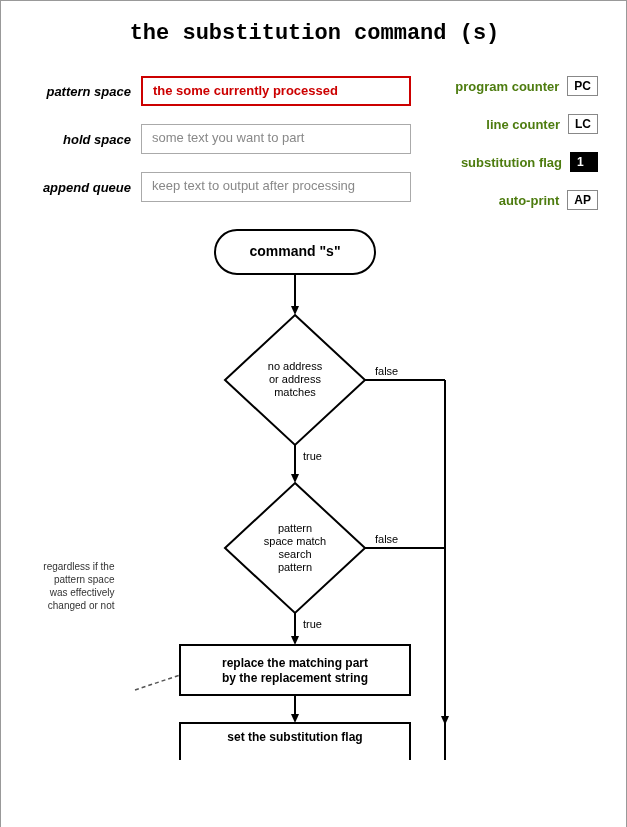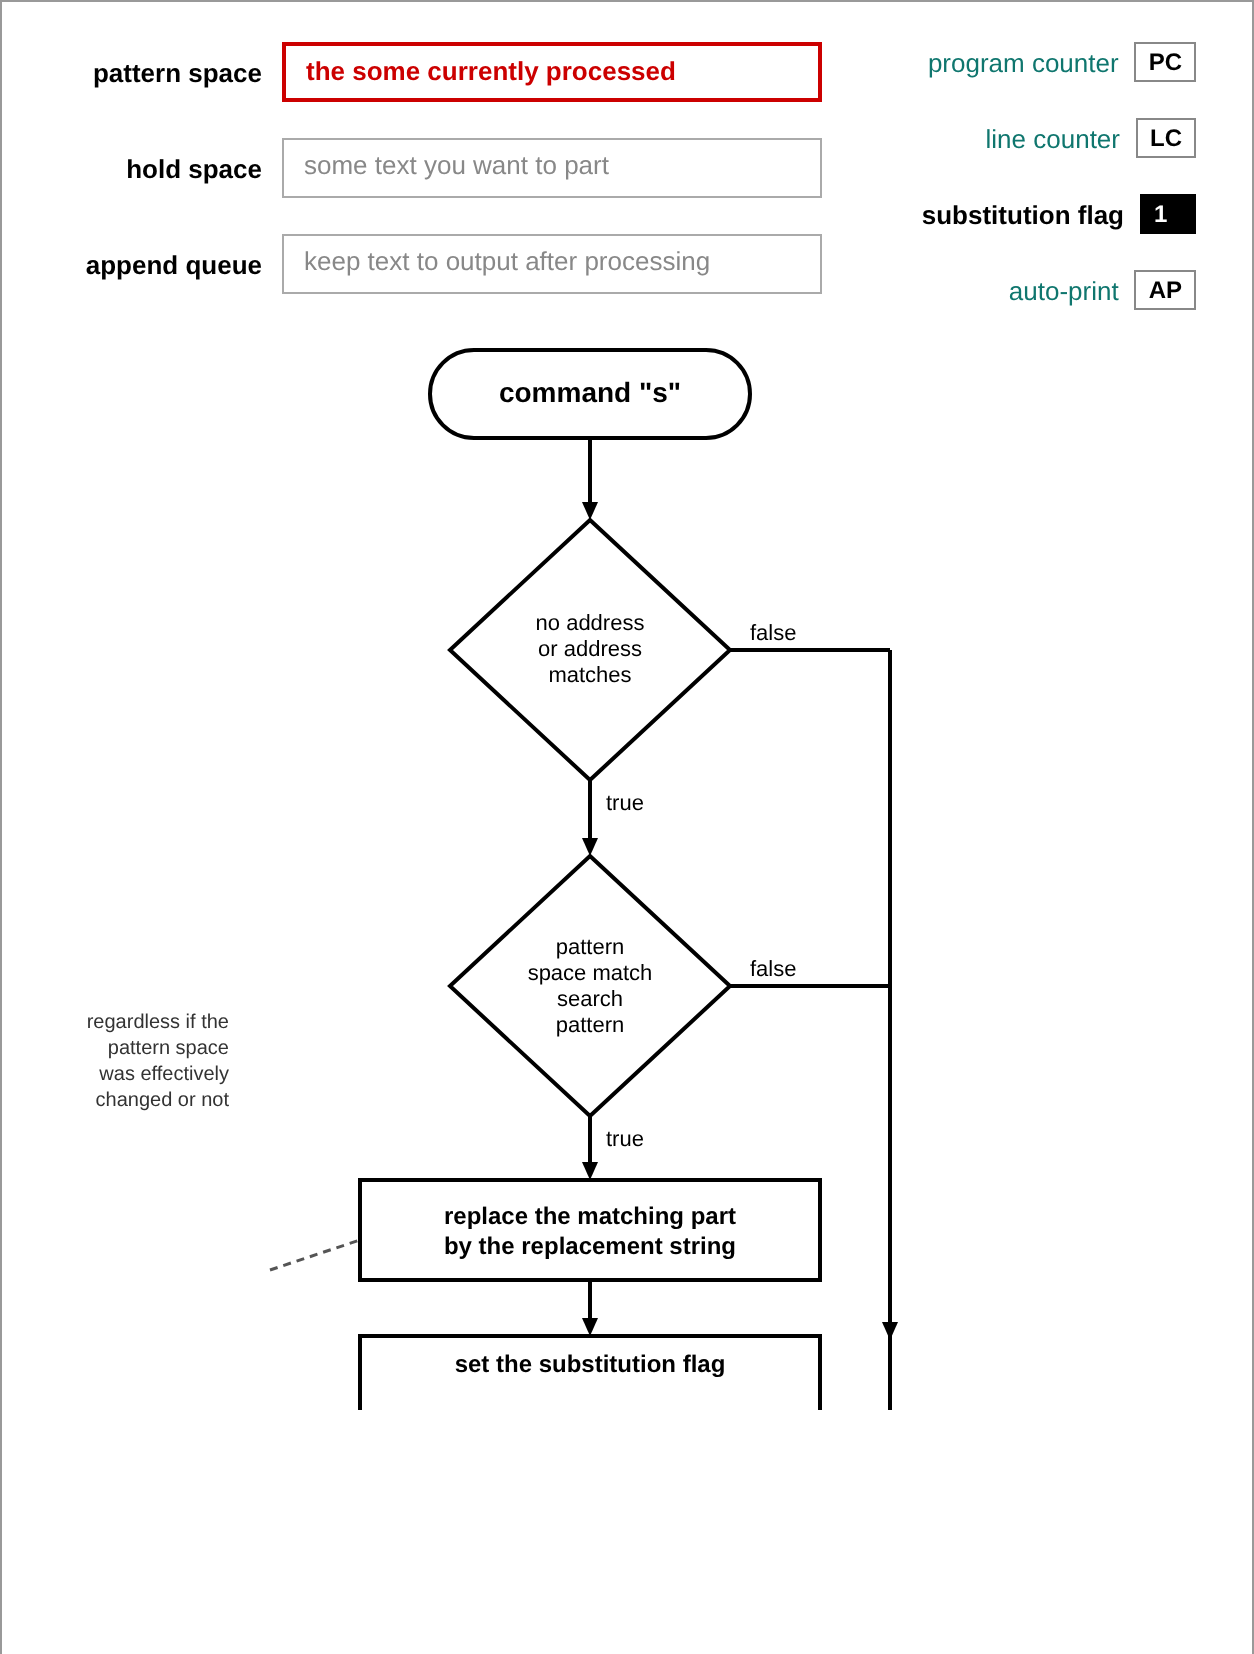--- a/index.html
+++ b/index.html
@@ -47,20 +47,21 @@
     .register-row {
       display: flex;
       align-items: center;
       gap: 10px;
     }
     .register-label {
       font-weight: bold;
       font-size: 13px;
       text-align: right;
       min-width: 100px;
+      font-style: italic;
     }
     .register-box {
       border: 1px solid #aaa;
       padding: 5px 10px;
       font-size: 13px;
       color: #888;
       width: 270px;
       height: 30px;
     }
     .register-box.active {
@@ -68,26 +69,27 @@
       color: #c00;
       font-weight: bold;
     }
     .right-register-row {
       display: flex;
       align-items: center;
       gap: 8px;
       font-size: 13px;
     }
     .right-register-label {
-      color: #0f766e;
-      font-size: 13px;
+      color: #4d7c0f;
+      font-size: 13px;
+      font-weight: bold;
     }
     .right-register-label.bold {
       font-weight: bold;
-      color: #000000;
+      color: #4d7c0f;
     }
     .counter-box {
       border: 1px solid #888;
       padding: 2px 6px;
       font-size: 12px;
       font-weight: bold;
       min-width: 28px;
     }
     .counter-box.filled {
       background: #000;
@@ -115,20 +117,21 @@
       left: 10px;
       top: 340px;
       width: 80px;
       line-height: 1.3;
     }
   </style>
 </head>
 <body>
 
 <div class="page">
+  <h1>the substitution command (s)</h1>
 
   <div class="registers">
     <div class="left-registers">
       <div class="register-row">
         <span class="register-label">pattern space</span>
         <div class="register-box active">the some currently processed</div>
       </div>
       <div class="register-row">
         <span class="register-label">hold space</span>
         <div class="register-box">some text you want to part</div>

